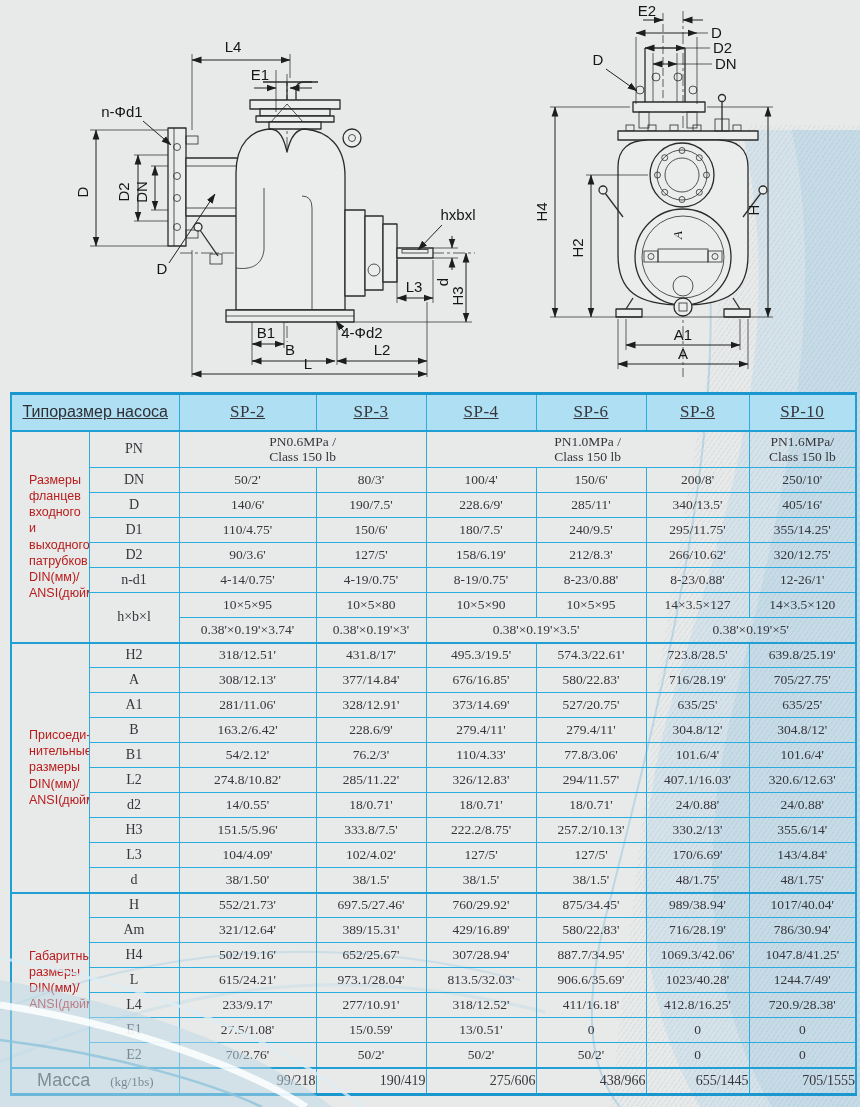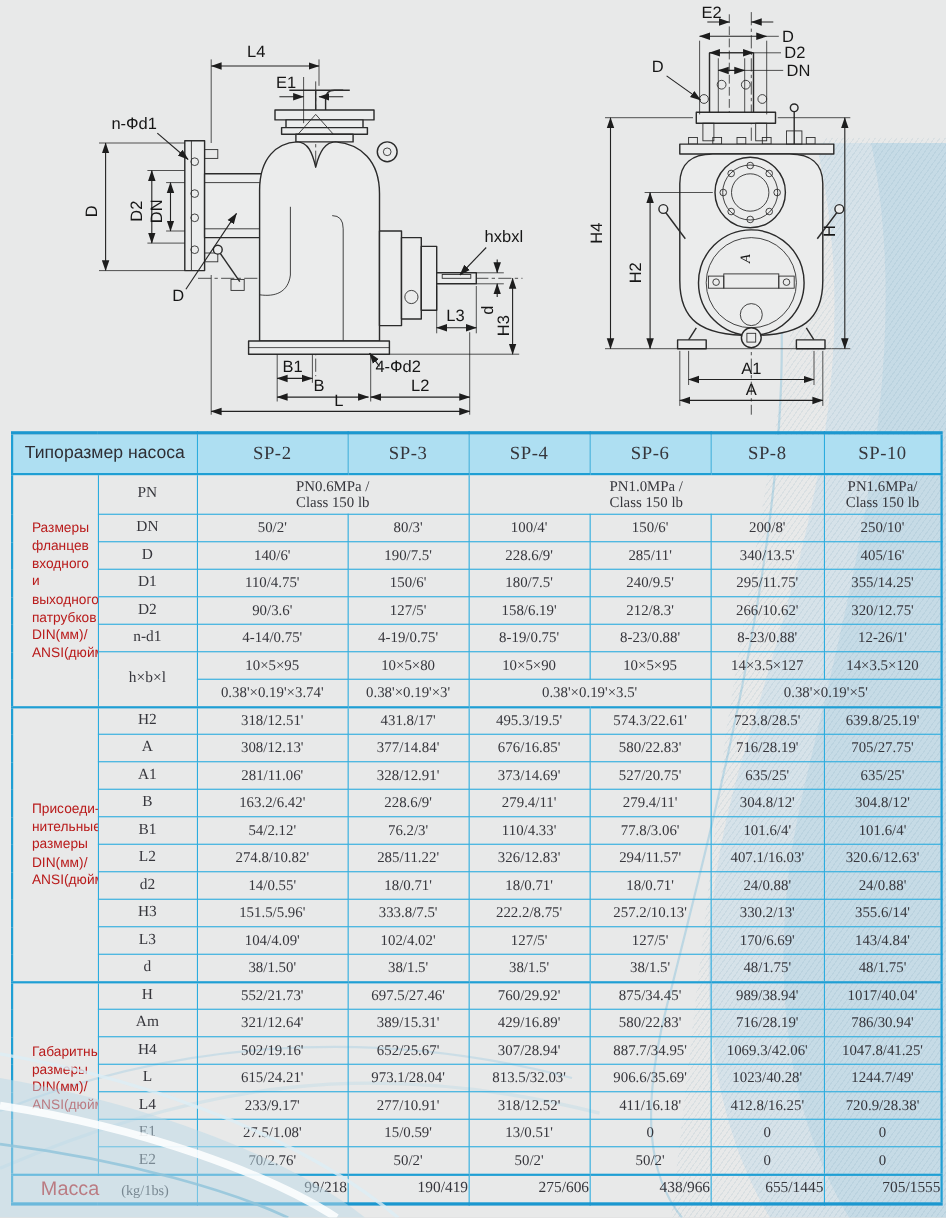--- a/index.html
+++ b/index.html
@@ -21,34 +21,34 @@
   .ext{fill:none;stroke:#222222;stroke-width:0.7;}
   .cl{fill:none;stroke:#3a3a3a;stroke-width:0.8;stroke-dasharray:12 3 3 3;}
   .dlabel{font:15px "Liberation Sans",sans-serif;fill:#161616;}
   .alabel{font:italic 13px "Liberation Serif",serif;fill:#161616;}
   
   .spec{position:absolute;left:10px;top:392px;z-index:2;border-collapse:collapse;table-layout:fixed;
         width:845px;}
   .spec th,.spec td{border:1px solid #2bacdf;padding:0;text-align:center;vertical-align:middle;
         font-weight:normal;overflow:hidden;}
   .spec{border:2px solid #1f9fd4;border-top:3px solid #1b97cf;border-bottom:3px solid #1b97cf;}
-  .spec thead tr{height:37px;}
+  .spec thead tr{height:37px;text-decoration:underline;}
   .spec tbody tr{height:25px;}
   .spec tbody tr.pn-row{height:37px;}
   .spec tbody tr.massa{height:27px;}
   .spec thead th{background:#aedff2;border-bottom:2px solid #1f9fd4;}
   .spec tr.sec-top th,.spec tr.sec-top td{border-top:2px solid #1f9fd4;}
   th.corner{font:16px "Liberation Sans",sans-serif;color:#2e2e34;}
   th.model{font:17px "Liberation Serif",serif;letter-spacing:.5px;}
   th.group{font:12.5px/1.3 "Liberation Sans",sans-serif;text-align:left;padding-left:17px;
            white-space:pre-line;background:transparent;color:#b91c1c;}
   td.param{font:14px "Liberation Serif",serif;}
   td.val{font:13.5px "Liberation Serif",serif;white-space:pre-line;line-height:1.15;}
   th.massa-label{text-align:center;}
-  .massa-word{font:18px "Liberation Sans",sans-serif;color:#b91c1c;}
+  .massa-word{font:18px "Liberation Sans",sans-serif;color:#404040;}
   .massa-unit{font:13px "Liberation Serif",serif;margin-left:20px;}
   td.massa-val{font:14px "Liberation Serif",serif;text-align:right;}
 </style>
 </head>
 <body>
 
 <div class="page">
 
   <svg class="waves-back" width="860" height="1107">
     <path d="M742,130 C790,340 724,520 672,700 C628,852 636,1000 700,1107 L860,1107 L860,130 Z" fill="#c6dde9" opacity="0.55"></path>

